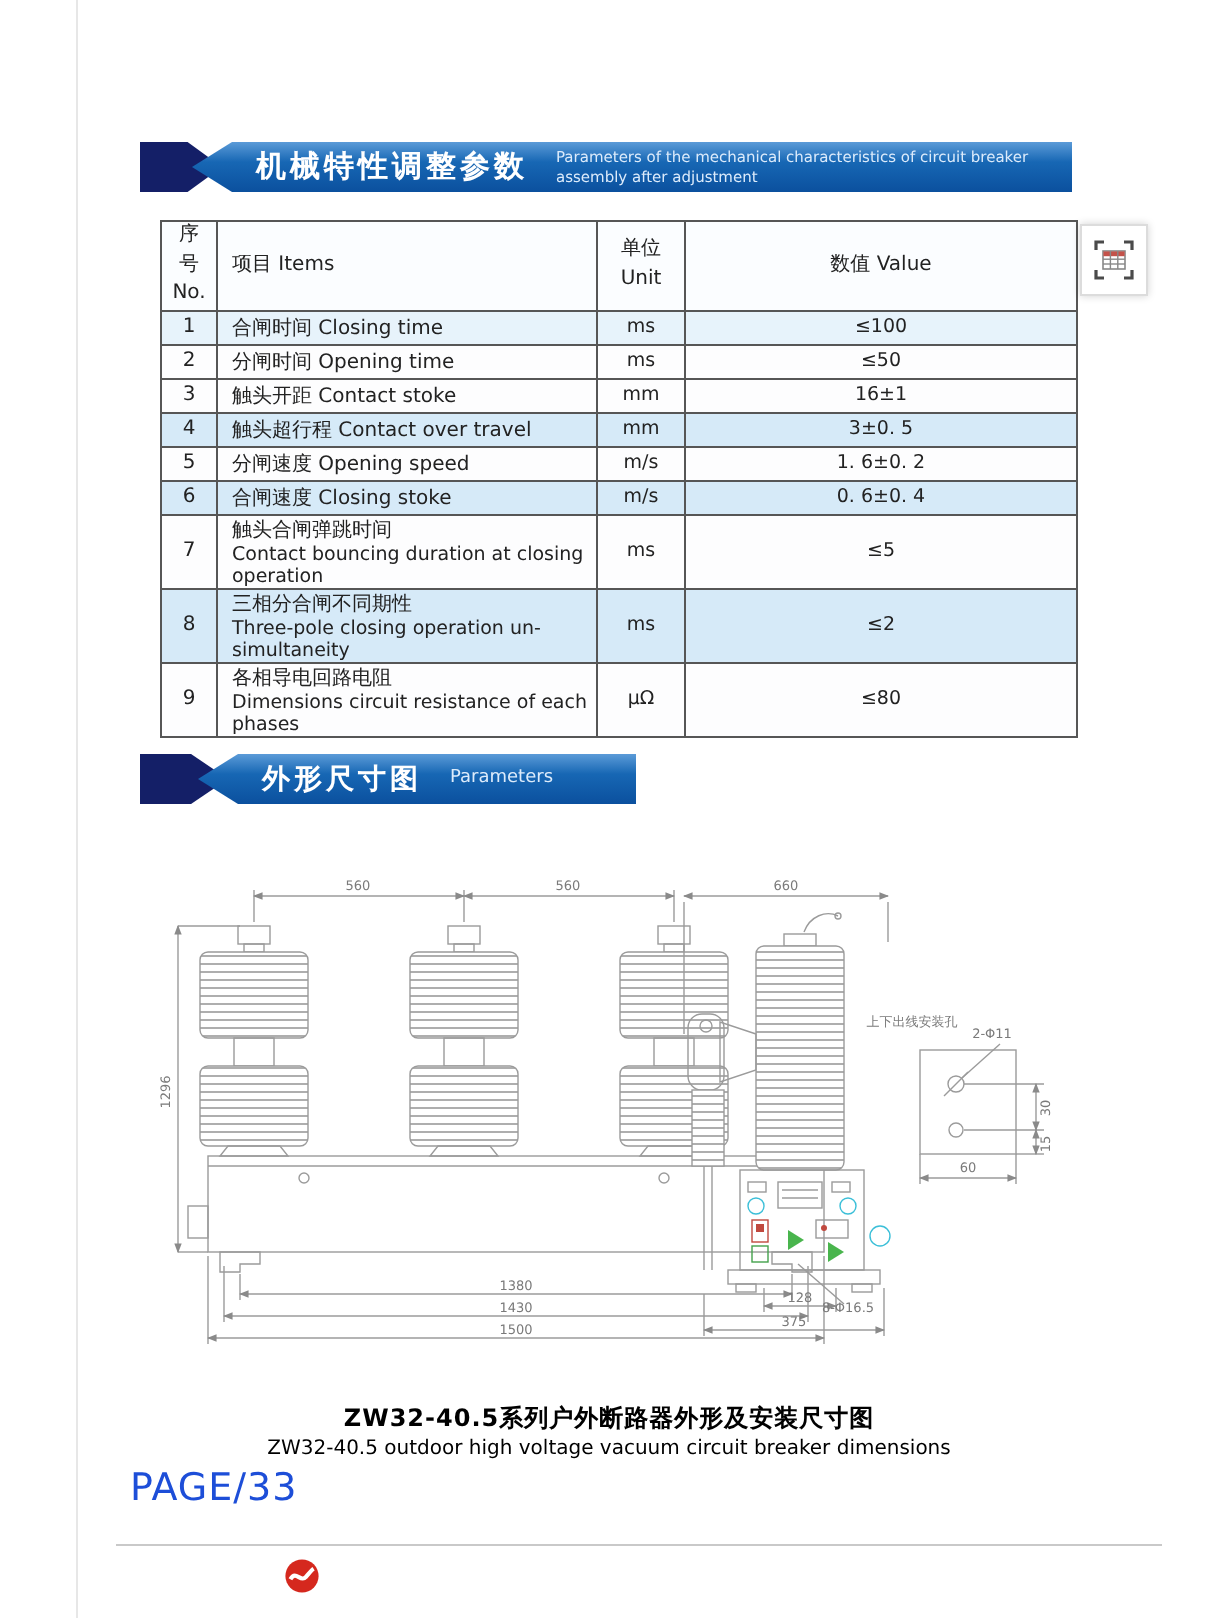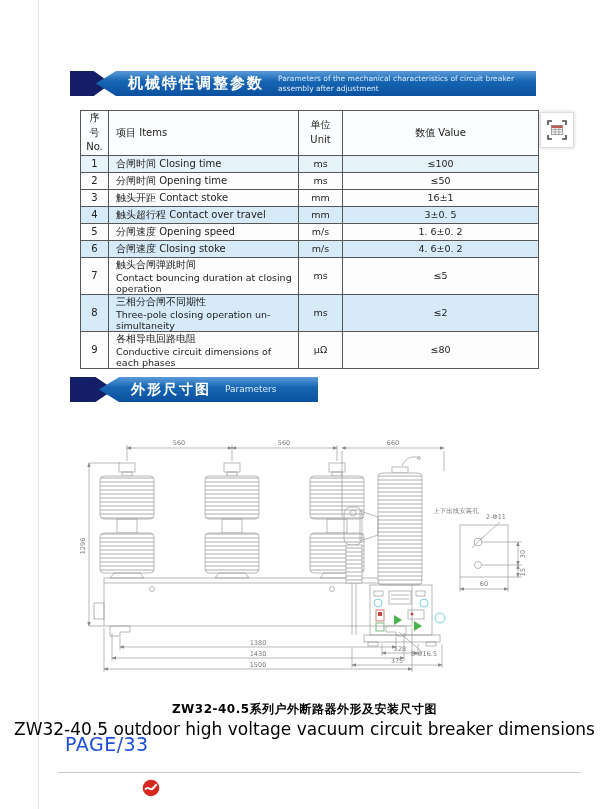--- a/index.html
+++ b/index.html
@@ -43,21 +43,21 @@
              display:flex; align-items:center; justify-content:center; cursor:pointer; }
 
   
   .drawing { position:absolute; left:52px; top:425px; }
   .drawing svg text { fill:#7a7a7a; stroke:none; font-size:6.5px; text-anchor:middle;
                       font-family:"DejaVu Sans","Liberation Sans",sans-serif; }
 
   
   .caption { position:absolute; left:0; top:701px; width:609px; text-align:center; color:#000000; }
   .caption .zh { font-size:12px; font-weight:bold; letter-spacing:0.5px; }
-  .caption .en { font-size:17px; margin-top:1px; }
+  .caption .en { font-size:10px; margin-top:1px; }
 
   
   .footer-line { position:absolute; left:58px; top:772px; width:523px; height:1px; background:#c9c9c9; }
   .footer-label { position:absolute; left:65px; top:733px; font-size:19px; color:#1d4ed8; letter-spacing:0.5px; }
   .footer-logo { position:absolute; left:142px; top:779px; }
 </style>
 </head>
 <body>
 
 <div class="page">
@@ -120,21 +120,21 @@
       <tr class="h1">
         <td>5</td>
         <td class="item">分闸速度 Opening speed</td>
         <td class="val">m/s</td>
         <td class="val">1. 6±0. 2</td>
       </tr>
       <tr class="h1 alt">
         <td>6</td>
         <td class="item">合闸速度 Closing stoke</td>
         <td class="val">m/s</td>
-        <td class="val">4. 6±0. 2</td>
+        <td class="val">0. 6±0. 4</td>
       </tr>
       <tr class="h2">
         <td>7</td>
         <td class="item">
           <div>触头合闸弹跳时间</div>
           <div class="en">Contact bouncing duration at closing operation</div>
         </td>
         <td class="val">ms</td>
         <td class="val">≤5</td>
       </tr>
@@ -144,21 +144,21 @@
           <div>三相分合闸不同期性</div>
           <div class="en">Three-pole closing operation un-simultaneity</div>
         </td>
         <td class="val">ms</td>
         <td class="val">≤2</td>
       </tr>
       <tr class="h2">
         <td>9</td>
         <td class="item">
           <div>各相导电回路电阻</div>
-          <div class="en">Conductive circuit dimensions of each phases</div>
+          <div class="en">Dimensions circuit resistance of each phases</div>
         </td>
         <td class="val">μΩ</td>
         <td class="val">≤80</td>
       </tr>
     </tbody>
   </table>
 
   <div class="tbl-btn">
     <svg width="20" height="20" viewBox="0 0 20 20">
       <g fill="none" stroke="#4a4a4a" stroke-width="1.6">

